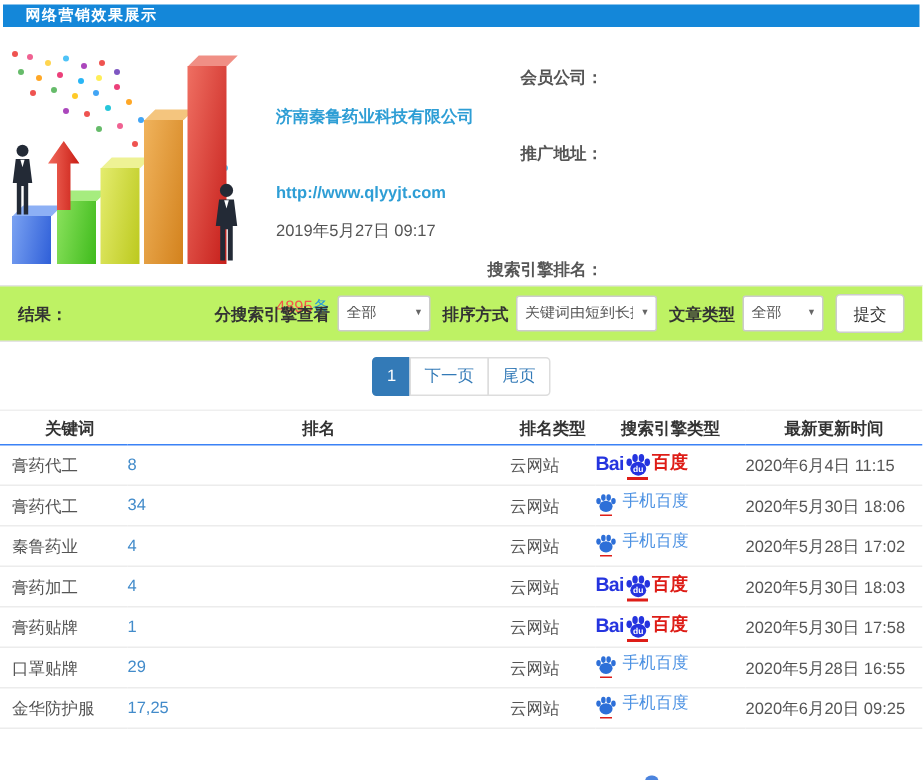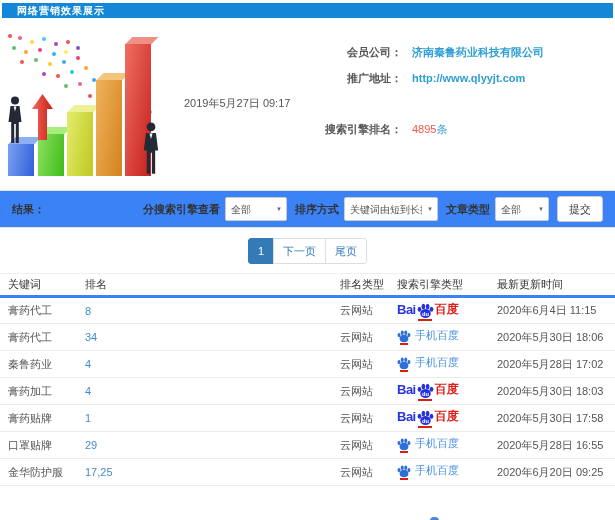--- a/index.html
+++ b/index.html
@@ -34,60 +34,60 @@
     box-shadow: 10px 2px 0 #f06292, 22px 6px 0 #ffd54f, 34px 3px 0 #4fc3f7, 46px 8px 0 #ab47bc,
       58px 6px 0 #ef5350, 4px 12px 0 #66bb6a, 16px 16px 0 #ffa726, 30px 14px 0 #ec407a,
       44px 18px 0 #29b6f6, 56px 16px 0 #ffee58, 68px 12px 0 #7e57c2, 12px 26px 0 #ef5350,
       26px 24px 0 #66bb6a, 40px 28px 0 #ffca28, 54px 26px 0 #42a5f5, 68px 22px 0 #ec407a,
       34px 38px 0 #ab47bc, 48px 40px 0 #ef5350, 62px 36px 0 #26c6da, 76px 32px 0 #ffa726,
       56px 50px 0 #66bb6a, 70px 48px 0 #f06292, 84px 44px 0 #42a5f5, 94px 52px 0 #ffca28,
       80px 60px 0 #ef5350, 96px 62px 0 #7e57c2, 108px 58px 0 #26a69a, 118px 66px 0 #ffa726,
       128px 70px 0 #ec407a, 140px 76px 0 #4fc3f7; }
 
   .info-rows { flex:1; padding-top:10px; }
-  .info-row { display:flex; line-height:25.5px; font-size:11px; }
+  .info-row { display:flex; line-height:25.5px; font-size:11px;flex-direction:column; }
   .info-label { width:228px; flex:none; text-align:right; font-weight:bold; color:#555; }
   .info-value { padding-left:10px; color:#555; }
   .blue-link { color:#2e9ed5; text-decoration:none;font-weight:bold; }
   .rank-num { color:#f4574a; }
   .rank-unit { color:#2e9ed5; }
 
   
-  .filter-bar { margin-top:7px; height:38px; background:#3b82f6;
+  .filter-bar { margin-top:7px; height:38px; background:#bef264;
     border-top:1px solid #e4e4e4; border-bottom:1px solid #e4e4e4;
     display:flex; align-items:center; padding:0 12px; font-size:11px; color:#333; }
   .result-label { font-weight:bold; }
   .fspacer { flex:1; }
   .filter-label { font-weight:bold; margin:0 5px 0 8px; white-space:nowrap; }
   .sel { position:relative; }
   .sel::after { content:"▼"; position:absolute; right:5px; top:50%; transform:translateY(-50%);
     font-size:6px; color:#666; pointer-events:none; }
   .sel select { height:24px; border:1px solid #ccc; border-radius:2px; background:#fff;
     font-size:10px; color:#555; padding:0 15px 0 5px; appearance:none; -webkit-appearance:none;
-    font-family:Liberation Serif, serif; }
+    font-family:Liberation Mono, monospace; }
   .sel-engine select { width:62px; }
   .sel-sort select { width:94px; }
   .sel-article select { width:54px; }
   .submit-btn { height:26px; margin-left:8px; padding:0 11px; background:#fff;
     border:1px solid #ccc; border-radius:3px; font-size:11px; color:#333; cursor:pointer; }
 
   
   .pagination-wrap { height:45px; display:flex; justify-content:center; align-items:center; }
   .page-btn { min-width:26px; height:26px; line-height:24px; border:1px solid #ddd;
     background:#fff; color:#337ab7; font-size:11px; padding:0 9px; margin-left:-1px;
     text-align:center; cursor:pointer; display:inline-block; text-decoration:none; }
   .page-btn.first { border-radius:3px 0 0 3px; margin-left:0; }
   .page-btn.last { border-radius:0 3px 3px 0; }
   .page-btn.active { background:#337ab7; border-color:#337ab7; color:#fff; }
 
   
   table { width:100%; border-collapse:collapse; font-size:11px; table-layout:fixed; }
   col.c1{width:85px} col.c2{width:255px} col.c3{width:57px} col.c4{width:100px} col.c5{width:auto}
-  thead th { text-align:left; font-weight:normal; color:#333; height:23px;
-    border-top:1px solid #efefef; border-bottom:3px solid #3b82f6; padding:0; }
+  thead th { text-align:center; font-weight:bold; color:#333; height:23px;
+    border-top:1px solid #efefef; border-bottom:1px solid #3b82f6; padding:0; }
   th.pad, td.pad { padding-left:8px; }
   tbody td { height:27px; border-bottom:1px solid #ececec; color:#555; }
   a.rank-link { color:#428bca; text-decoration:none; }
 
   .bd-pc { display:inline-flex; align-items:flex-start; font-weight:bold; line-height:1; }
   .bd-bai { color:#2534df; font-size:13px; letter-spacing:-0.5px; }
   .paw-wrap { position:relative; width:17px; height:16px; margin:0 1px; }
   .paw-wrap::after { content:""; position:absolute; left:1px; bottom:-2px; width:14px; height:2px; background:#de1d17; }
   .bd-du { color:#de1d17; font-size:12px; }
   .bd-mobile { display:inline-flex; align-items:flex-start; color:#4a90e2; line-height:1; }

